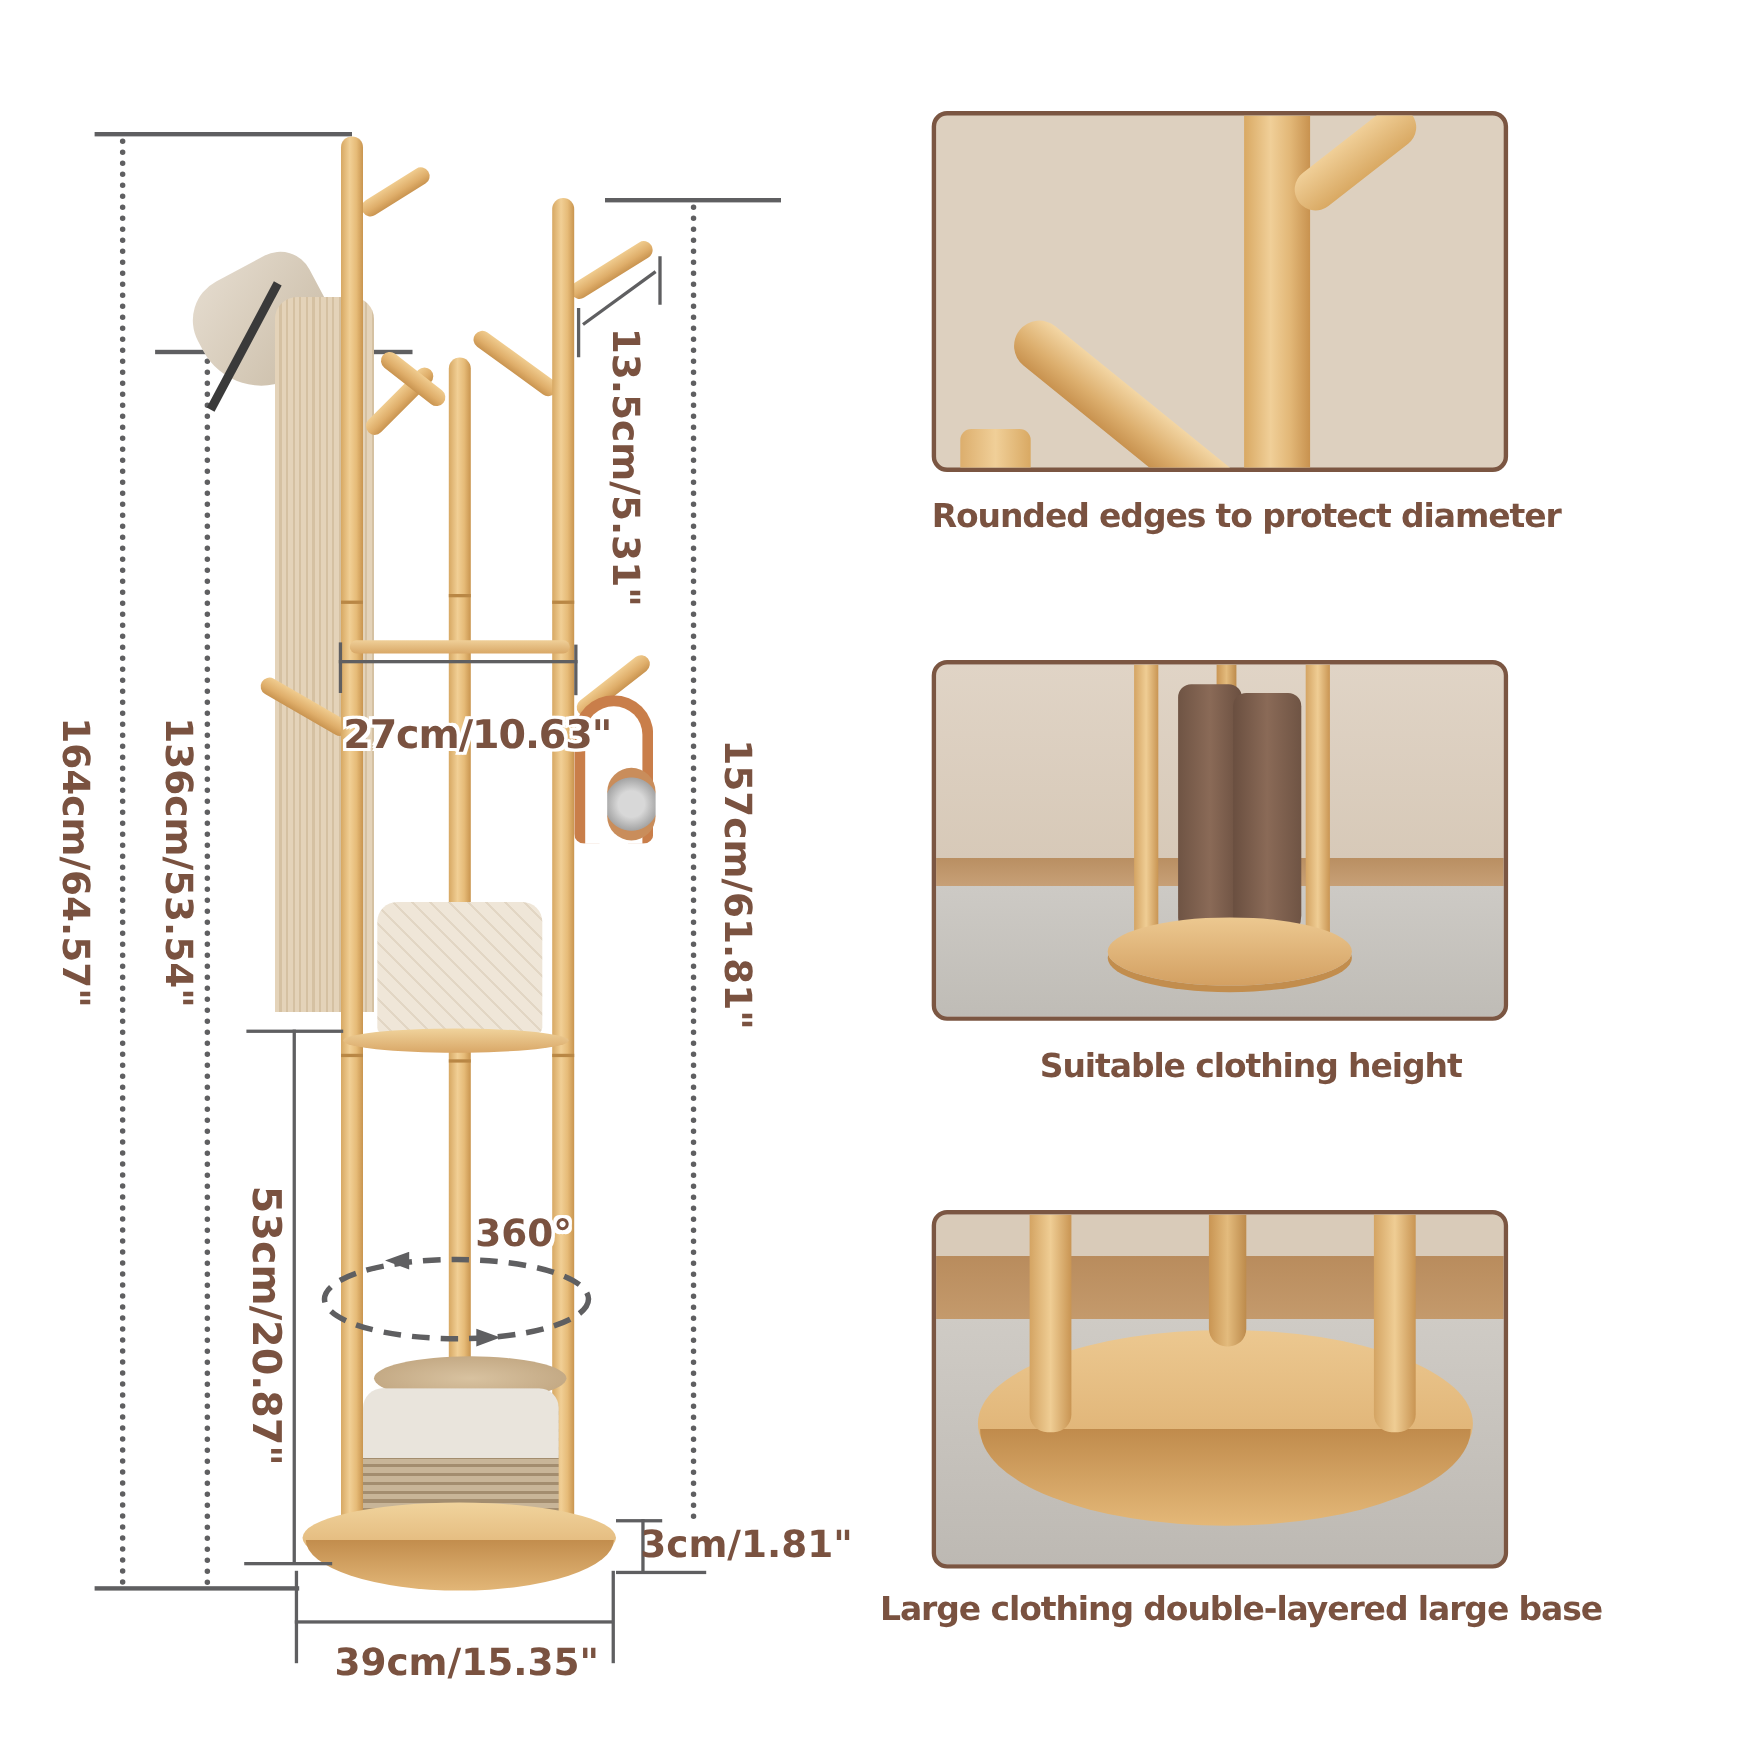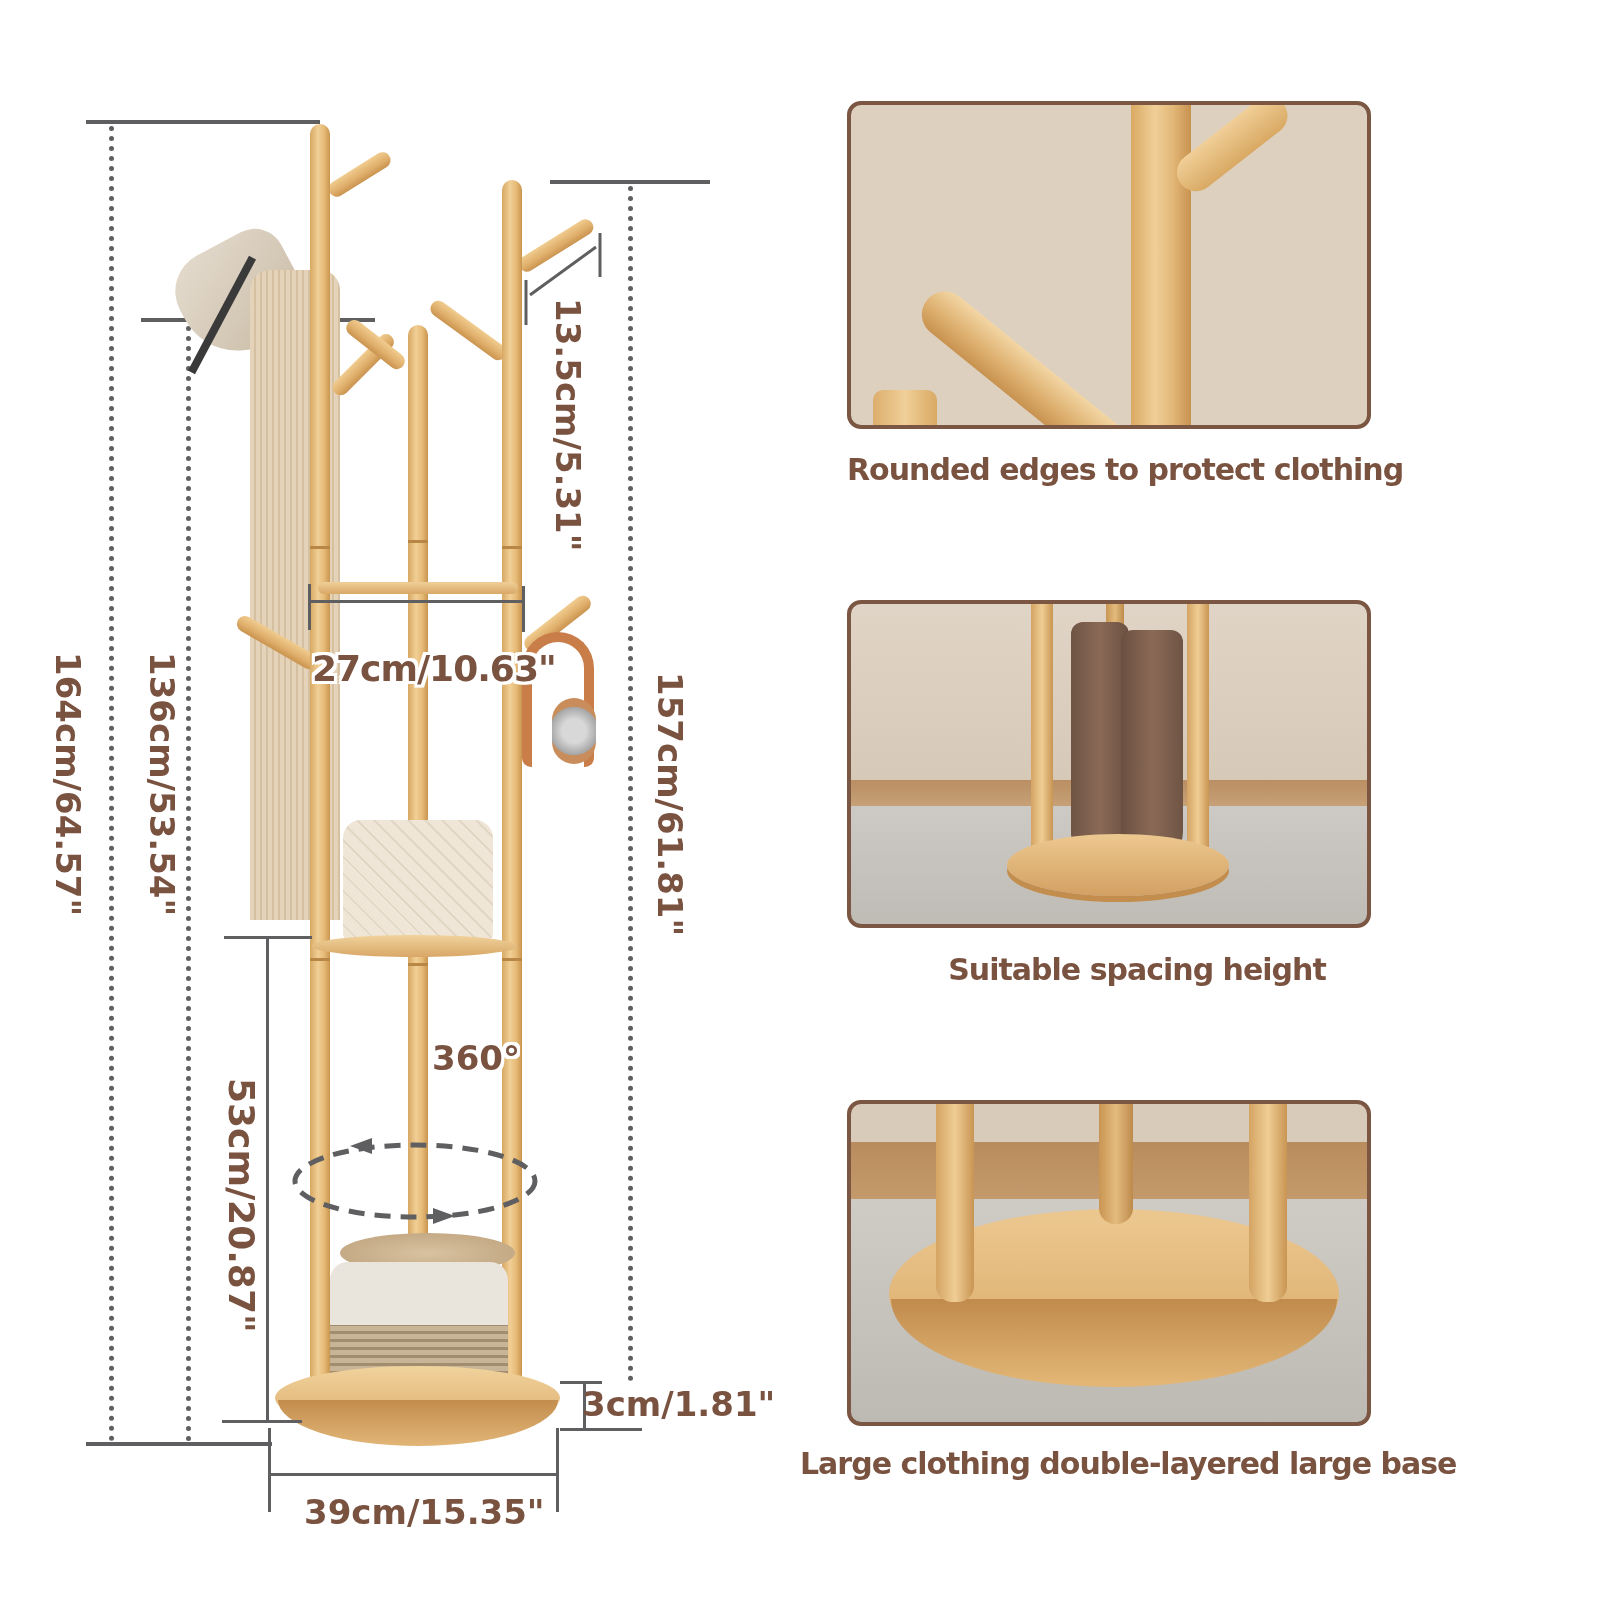--- a/index.html
+++ b/index.html
@@ -105,21 +105,21 @@
   <div class="solid-v" style="left:308px;top:584px;height:46px;"></div>
   <div class="solid-v" style="left:522px;top:586px;height:46px;"></div>
   <div class="solid-h" style="left:308px;top:600px;width:217px;height:3px;"></div>
   <div class="dim-label outlined" style="left:312px;top:648px;font-size:36px;letter-spacing:-1px;">27cm/10.63"</div>
 
   <div class="solid-h" style="left:224px;top:936px;width:88px;height:3px;"></div>
   <div class="solid-v" style="left:266px;top:936px;height:486px;"></div>
   <div class="solid-h" style="left:222px;top:1420px;width:80px;height:3px;"></div>
   <div class="dim-label rot" style="left:262px;top:1078px;font-size:36px;">53cm/20.87"</div>
 
-  <div class="dim-label outlined" style="left:432px;top:1038px;font-size:34px;text-align:center;">360°</div>
+  <div class="dim-label outlined" style="left:432px;top:1102px;font-size:34px;text-align:center;">360°</div>
   <svg class="abs" style="left:290px;top:1138px;" width="250" height="90">
     <ellipse cx="125" cy="43" rx="120" ry="36" fill="none" stroke="#5f5f61" stroke-width="5" stroke-dasharray="16 10"></ellipse>
     <polygon points="60,8 82,0 82,16" fill="#5f5f61"></polygon>
     <polygon points="165,78 143,70 143,86" fill="#5f5f61"></polygon>
   </svg>
 
   <div class="solid-h" style="left:560px;top:1381px;width:42px;height:3px;"></div>
   <div class="solid-v" style="left:583px;top:1381px;height:48px;"></div>
   <div class="solid-h" style="left:560px;top:1428px;width:82px;height:3px;"></div>
   <div class="dim-label" style="left:582px;top:1384px;font-size:34px;">3cm/1.81"</div>
@@ -129,31 +129,31 @@
   <div class="solid-h" style="left:268px;top:1473px;width:290px;height:3px;"></div>
   <div class="dim-label" style="left:304px;top:1492px;font-size:34px;">39cm/15.35"</div>
 </div>
 
 <div class="panel" style="top:101px;height:328px;background:#ddd0bf;">
   <div class="abs" style="left:280px;top:0;width:60px;height:330px;background:linear-gradient(90deg,#d9a963,#f0cf98 40%,#e2b777 70%,#c8924f);"></div>
   <div class="abs" style="left:330px;top:60px;width:130px;height:38px;border-radius:20px;background:linear-gradient(180deg,#f0cf98,#d9a963);transform:rotate(-38deg);transform-origin:0 50%;"></div>
   <div class="abs" style="left:76px;top:172px;width:270px;height:46px;border-radius:24px;background:linear-gradient(180deg,#f3d6a4,#dcae6d 60%,#c8924f);transform:rotate(39deg);transform-origin:0 50%;"></div>
   <div class="abs" style="left:22px;top:285px;width:64px;height:45px;border-radius:10px 10px 0 0;background:linear-gradient(90deg,#dcae6d,#f0cf98,#d9a963);"></div>
 </div>
-<div class="caption" style="left:847px;top:452px;width:540px;">Rounded edges to protect clothing</div>
+<div class="caption" style="left:847px;top:452px;width:540px;">Rounded edges to protect diameter</div>
 
 <div class="panel" style="top:600px;height:328px;background:linear-gradient(180deg,#e0d4c6 0%,#d7c9b8 55%,#b98f62 55%,#c7a077 63%,#cdcac5 63%,#bfbcb6 100%);">
   <div class="abs" style="left:180px;top:0;width:22px;height:260px;background:linear-gradient(90deg,#d4a463,#efcd94,#c99553);"></div>
   <div class="abs" style="left:255px;top:0;width:18px;height:220px;background:linear-gradient(90deg,#c99553,#e3bb7d,#bd8b4c);"></div>
   <div class="abs" style="left:336px;top:0;width:22px;height:260px;background:linear-gradient(90deg,#d4a463,#efcd94,#c99553);"></div>
   <div class="abs" style="left:220px;top:18px;width:58px;height:232px;border-radius:12px 12px 30px 20px;background:linear-gradient(90deg,#6f5444,#8a6a57,#6a4f40);"></div>
   <div class="abs" style="left:270px;top:26px;width:62px;height:232px;border-radius:12px 12px 30px 20px;background:linear-gradient(90deg,#6a4f40,#8a6a57,#6f5444);"></div>
   <div class="abs" style="left:156px;top:230px;width:222px;height:62px;border-radius:50%;background:linear-gradient(180deg,#ecc890,#d3a062);box-shadow:0 6px 0 #c28d4d;"></div>
 </div>
-<div class="caption" style="left:847px;top:952px;width:580px;">Suitable spacing height</div>
+<div class="caption" style="left:847px;top:952px;width:580px;">Suitable clothing height</div>
 
 <div class="panel" style="top:1100px;height:326px;background:linear-gradient(180deg,#d9cbb9 0%,#d9cbb9 12%,#b98c5d 12%,#c49a6c 30%,#cfcbc5 30%,#bdb9b3 100%);">
   <div class="abs" style="left:38px;top:105px;width:450px;height:170px;border-radius:50%;background:linear-gradient(180deg,#ecc890,#d8a766);"></div>
   <div class="abs" style="left:40px;top:195px;width:446px;height:88px;border-radius:0 0 50% 50%/0 0 100% 100%;background:linear-gradient(180deg,#c08b4c,#e4b878);"></div>
   <div class="abs" style="left:85px;top:0;width:38px;height:198px;border-radius:0 0 16px 16px;background:linear-gradient(90deg,#d4a463,#efcd94,#c99553);"></div>
   <div class="abs" style="left:248px;top:0;width:34px;height:120px;border-radius:0 0 16px 16px;background:linear-gradient(90deg,#c99553,#e3bb7d,#bd8b4c);"></div>
   <div class="abs" style="left:398px;top:0;width:38px;height:198px;border-radius:0 0 16px 16px;background:linear-gradient(90deg,#d4a463,#efcd94,#c99553);"></div>
 </div>
 <div class="caption" style="left:800px;top:1446px;width:620px;">Large clothing double-layered large base</div>
 

